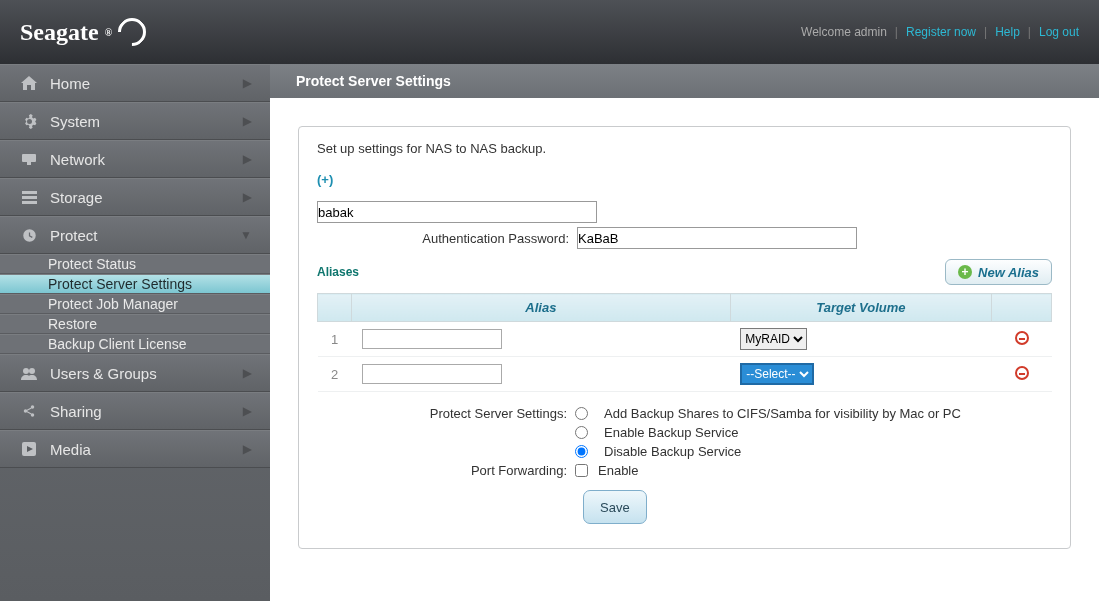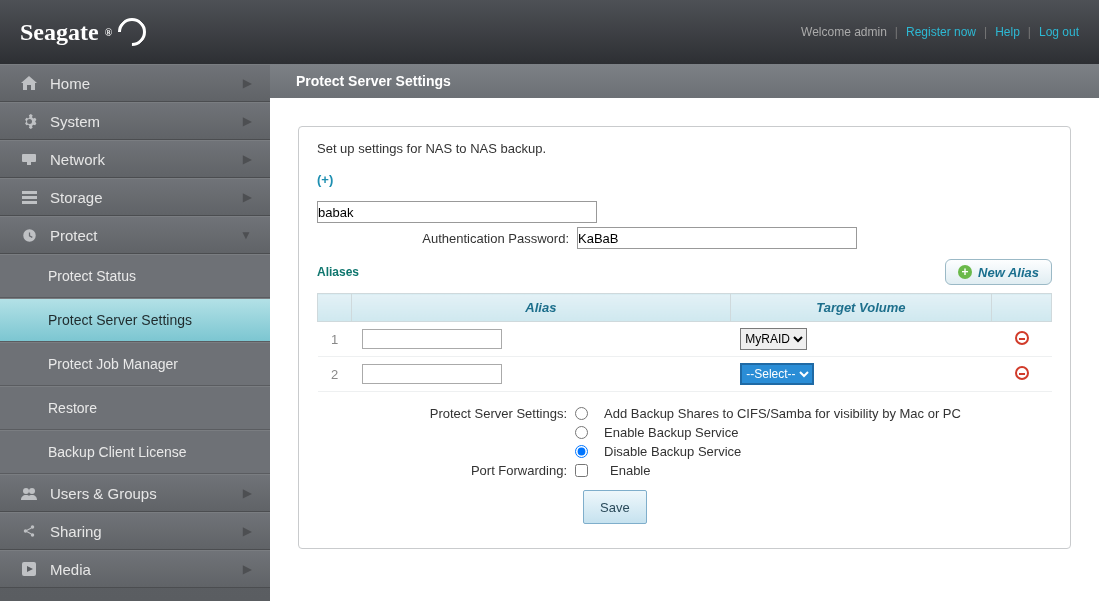--- a/index.html
+++ b/index.html
@@ -20,21 +20,21 @@
 .sep { color: #777; }
 
 
 .layout { display: flex; min-height: 537px; }
 .sidebar { width: 270px; background: linear-gradient(#6d7176,#5a5d61); color: #e6e6e6; }
 .sidebar .item { display: flex; align-items: center; height: 38px; padding: 0 18px; border-top: 1px solid #7a7d81; border-bottom: 1px solid #4b4d50; cursor: pointer; background: linear-gradient(#707378,#606367); position: relative; }
 .sidebar .item .label { flex: 1; font-size: 15px; }
 .sidebar .item .chev { color: #4d4f52; font-size: 12px; }
 .sidebar .item .ico { width: 22px; display: inline-flex; justify-content: center; margin-right: 10px; color: #bfc1c4; }
 .sidebar .sub { background: #6e7176; }
-.sidebar .sub .subitem { height: 44px; display: flex; align-items: center; padding-left: 48px; color: #e9e9e9; font-size: 14px; border-top: 1px solid #7a7d81; border-bottom: 1px solid #5a5c60; cursor: pointer; }
+.sidebar .sub .subitem { height: 20px; display: flex; align-items: center; padding-left: 48px; color: #e9e9e9; font-size: 14px; border-top: 1px solid #7a7d81; border-bottom: 1px solid #5a5c60; cursor: pointer; }
 .sidebar .sub .subitem.active { background: linear-gradient(#b3e1e6,#7cc6d1); color: #1f2b2d; }
 
 
 .main { flex: 1; background: #fff; }
 .pagebar { height: 34px; background: linear-gradient(#7d8186,#6c7075); color: #fff; font-weight: bold; display: flex; align-items: center; padding: 0 26px; font-size: 14px; }
 .content { padding: 28px; }
 .panel { border: 1px solid #c9cbcd; border-radius: 4px; padding: 14px 18px 24px; }
 .desc { font-size: 13px; margin-bottom: 16px; }
 .plus { color: #1e8fb1; font-weight: bold; font-size: 13px; cursor: pointer; margin-bottom: 10px; display: inline-block; }
 
@@ -56,23 +56,23 @@
 .alias-input { width: 140px; height: 20px; border: 1px solid #aaa; }
 .vol-select { height: 22px; border: 1px solid #7a7a7a; font-size: 12px; }
 .vol-select.sel2 { background: #2a8dd6; color: #fff; border: 2px solid #1f6aa5; }
 .delico { width: 14px; height: 14px; border: 2px solid #d13b2a; border-radius: 50%; display: inline-block; position: relative; cursor: pointer; }
 .delico:after { content: ""; position: absolute; left: 2px; right: 2px; top: 5px; height: 2px; background: #d13b2a; }
 
 .settings-block { margin-top: 14px; }
 .settings-block .form-row .flabel { width: 258px; }
 .radio-col { display: flex; flex-direction: column; gap: 4px; }
 .radio-col label { display: flex; align-items: center; gap: 16px; font-size: 13px; }
-.check-col label { display: flex; align-items: center; gap: 22px; font-size: 13px; }
-
-.savebtn { display: inline-flex; align-items: center; justify-content: center; height: 34px; padding: 2px 16px; border: 1px solid #7faecb; border-radius: 2px; background: linear-gradient(#eef7fb,#c6e2ef); color: #2a4a5a; font-size: 13px; cursor: pointer; margin-top: 8px; margin-left: 266px; }
+.check-col label { display: flex; align-items: center; gap: 10px; font-size: 13px; }
+
+.savebtn { display: inline-flex; align-items: center; justify-content: center; height: 20px; padding: 16px 16px; border: 1px solid #7faecb; border-radius: 7px; background: linear-gradient(#eef7fb,#c6e2ef); color: #2a4a5a; font-size: 13px; cursor: pointer; margin-top: 8px; margin-left: 266px; }
 </style>
 </head>
 <body>
 
 <div class="topbar">
   <div class="logo">
     <span>Seagate</span>
       <span class="reg">®</span>
     <span class="logo-circle"></span>
   </div>

